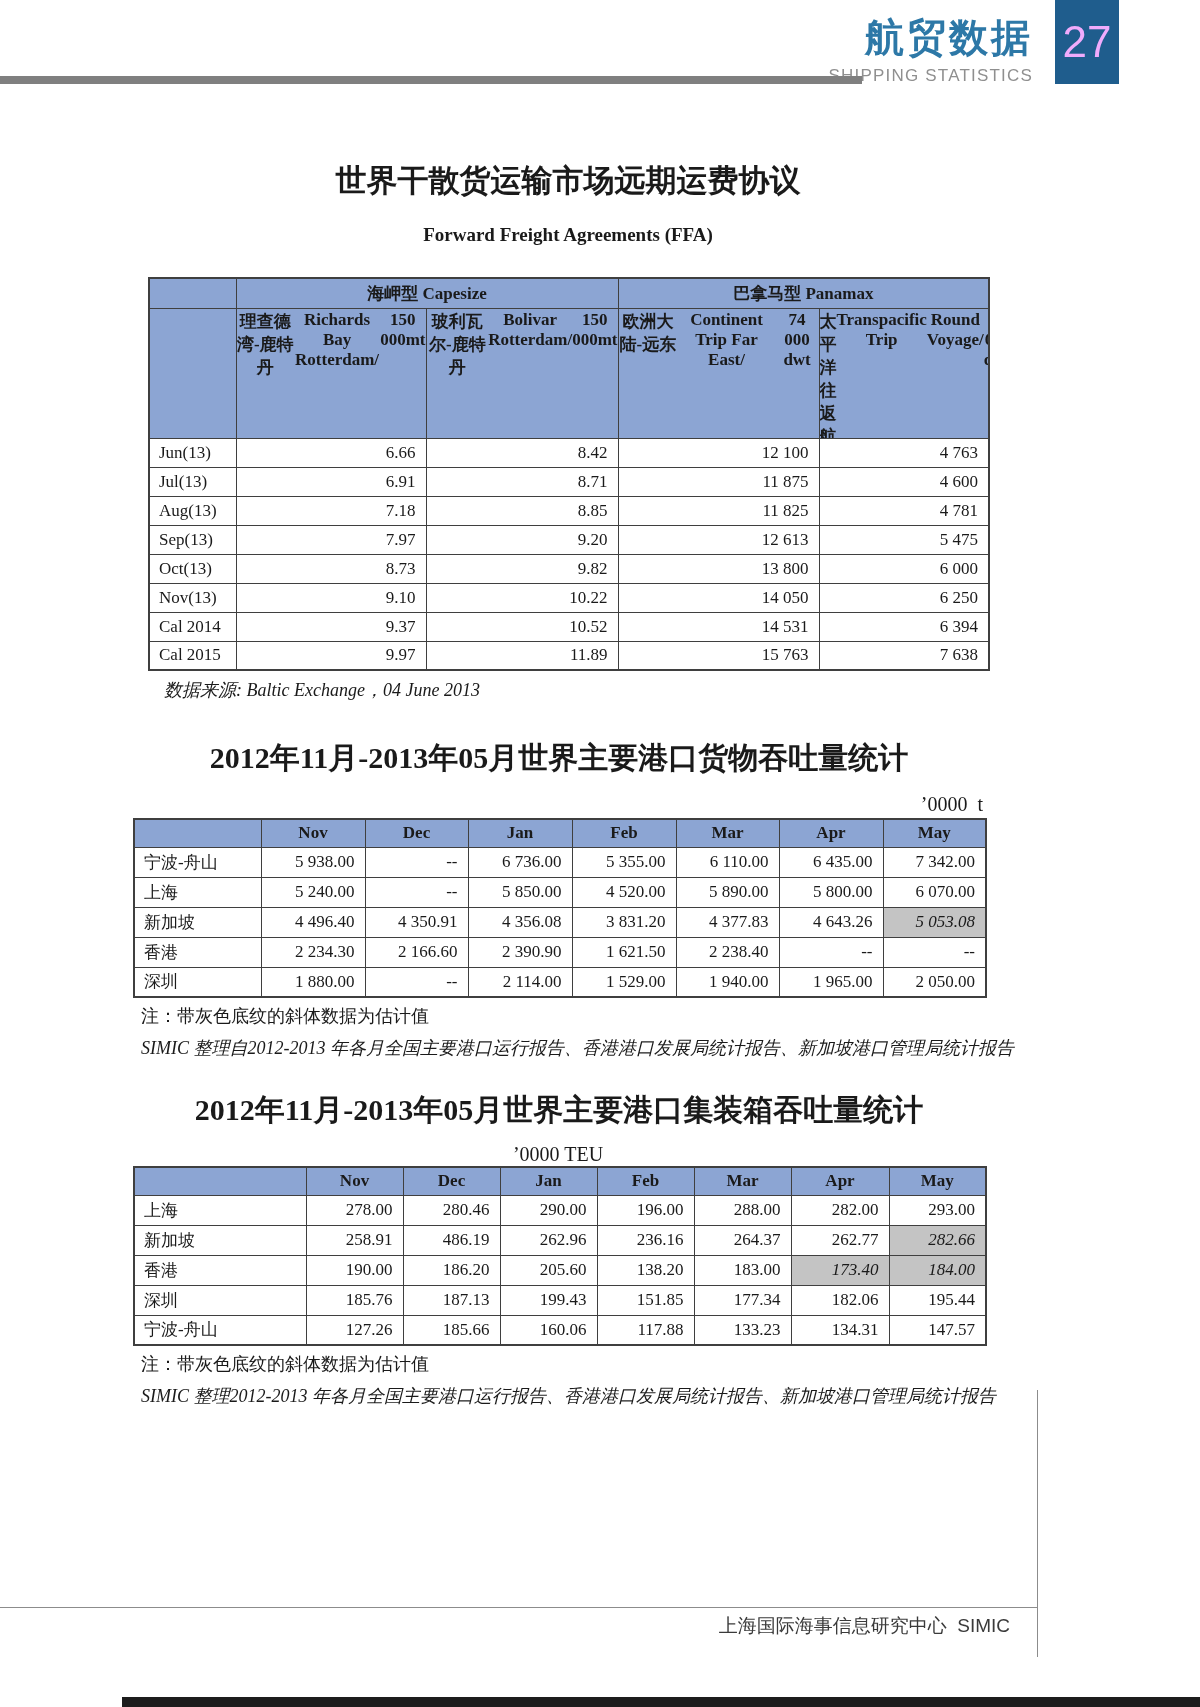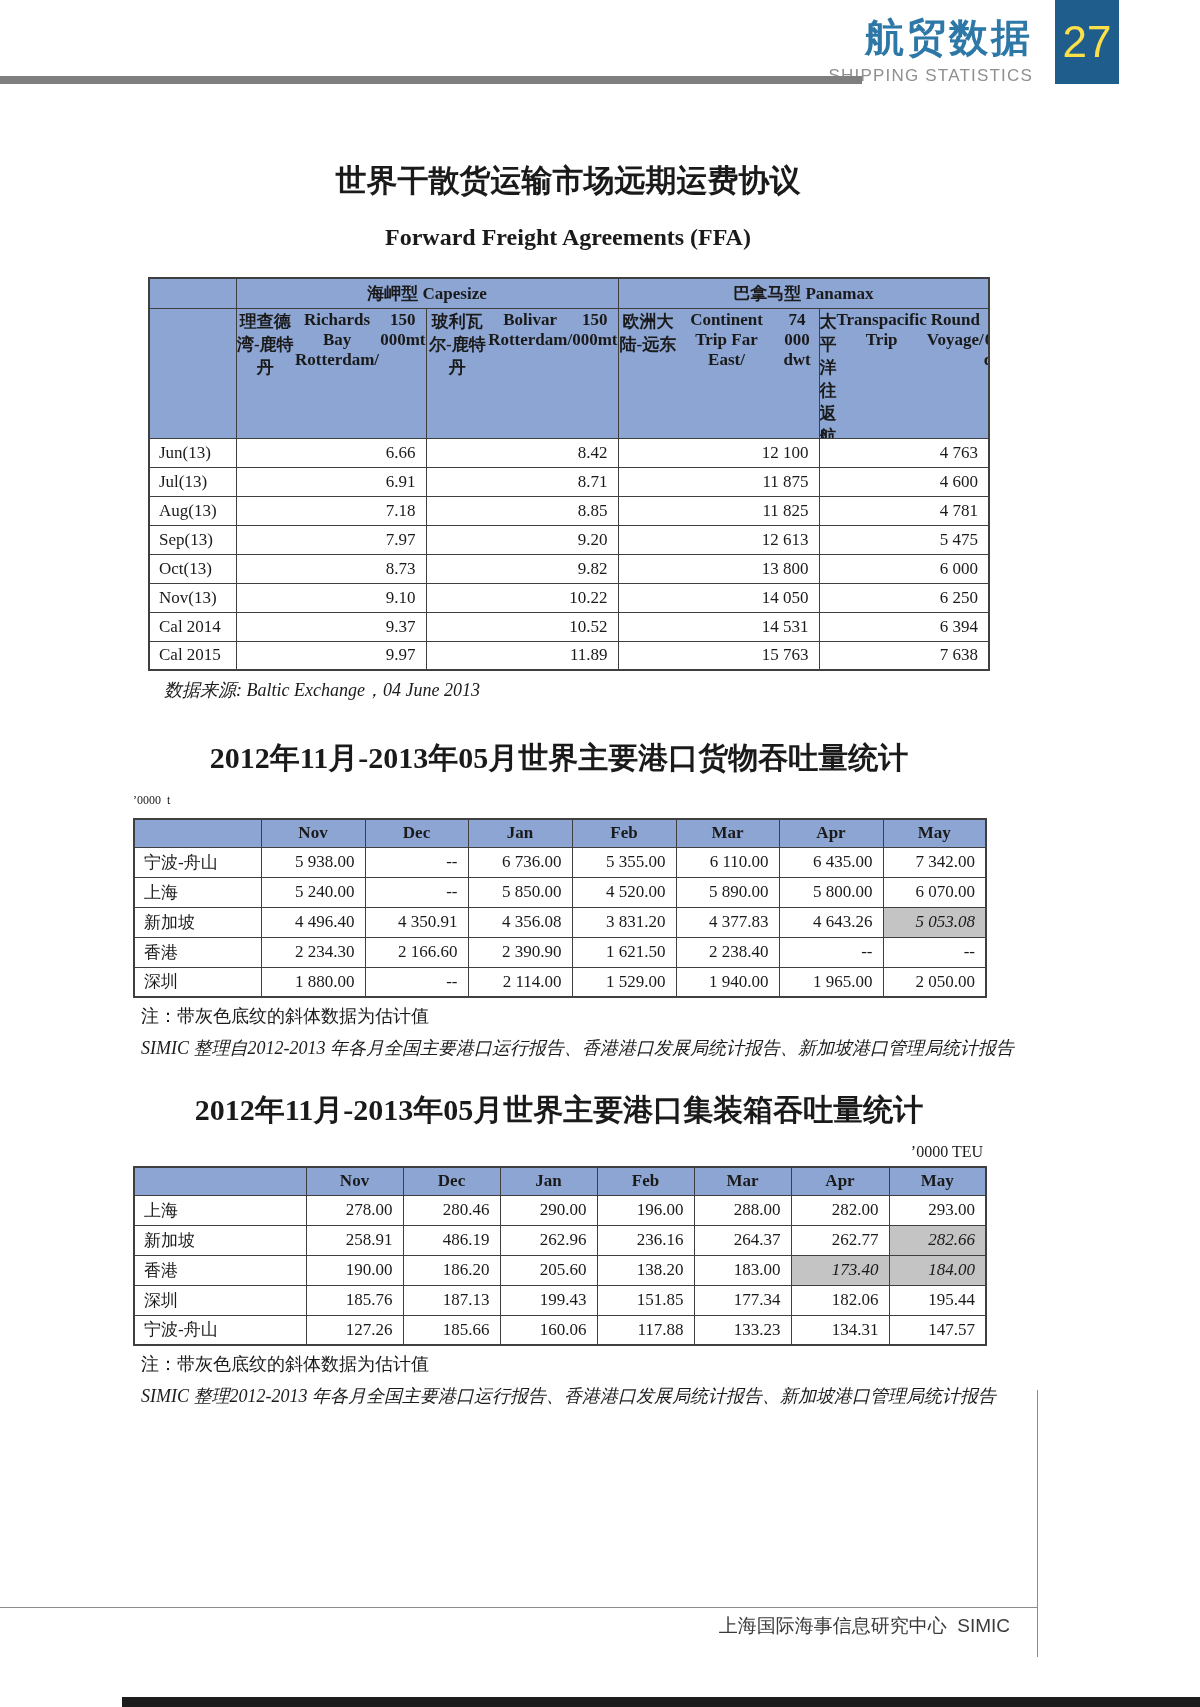--- a/index.html
+++ b/index.html
@@ -14,32 +14,32 @@
     font-size:39px; font-weight:bold; color:#2d78a7; letter-spacing:3px; line-height:1.05; white-space:pre;
   }
   .masthead-en {
     position:absolute; top:66px; right:167px; font-family:"Liberation Sans","DejaVu Sans",sans-serif;
     font-size:17px; color:#8f8f8f; letter-spacing:1.2px; white-space:pre;
   }
   .masthead-bar { position:absolute; top:76px; left:0; width:862px; height:8px; background:#7f7f7f; }
   .pagenum-box {
     position:absolute; top:0; left:1055px; width:64px; height:84px; background:#1f5d8d;
     display:flex; align-items:center; justify-content:center;
-    font-family:"Liberation Sans","DejaVu Sans",sans-serif; font-size:44px; color:#fde047;
+    font-family:"Liberation Sans","DejaVu Sans",sans-serif; font-size:44px; color:#f0abfc;
   }
   
   .t1-title   { position:absolute; top:160px; left:148px; width:840px; text-align:center; font-size:31px; font-weight:bold; white-space:pre; }
-  .t1-sub     { position:absolute; top:224px; left:148px; width:840px; text-align:center; font-size:24px; font-weight:bold; white-space:pre; }
+  .t1-sub     { position:absolute; top:224px; left:148px; width:840px; text-align:center; font-size:19px; font-weight:bold; white-space:pre; }
   .t1-source  { position:absolute; top:678px; left:164px; font-size:18px; font-style:italic; white-space:pre; }
   .t2-title   { position:absolute; top:738px;  left:133px; width:852px; text-align:center; font-size:30px; font-weight:bold; white-space:pre; }
-  .t2-unit    { position:absolute; top:793px;  left:133px; width:852px; text-align:left; font-size:12px; padding-right:2px; white-space:pre; }
+  .t2-unit    { position:absolute; top:793px;  left:133px; width:852px; text-align:right; font-size:20px; padding-right:2px; white-space:pre; }
   .t2-note    { position:absolute; top:1004px; left:141px; font-size:18px; white-space:pre; }
   .t2-source  { position:absolute; top:1036px; left:141px; font-size:18px; font-style:italic; white-space:pre; }
   .t3-title   { position:absolute; top:1090px; left:133px; width:852px; text-align:center; font-size:30px; font-weight:bold; white-space:pre; }
-  .t3-unit    { position:absolute; top:1143px; left:133px; width:852px; text-align:right; font-size:16px; padding-right:2px; white-space:pre; }
+  .t3-unit    { position:absolute; top:1143px; left:133px; width:852px; text-align:center; font-size:20px; padding-right:2px; white-space:pre; }
   .t3-note    { position:absolute; top:1352px; left:141px; font-size:18px; white-space:pre; }
   .t3-source  { position:absolute; top:1384px; left:141px; font-size:18px; font-style:italic; white-space:pre; }
   
   .dtable { position:absolute; border-collapse:collapse; table-layout:fixed; background:#ffffff; border:2px solid #3f3f3f; }
   .dtable th, .dtable td { border:1px solid #3f3f3f; font-size:17px; overflow:hidden; }
   .dtable thead th { background:#8ca5d3; font-weight:bold; text-align:center; vertical-align:middle;margin-top:44px; }
   .dtable td.rowlabel { text-align:left; padding-left:9px;margin-top:20px; }
   .dtable td.num { text-align:right; padding-right:10px; white-space:pre; }
   .dtable td.est { background:#c4c4c4; font-style:italic; }
   .ffa { top:277px; left:148px; width:840px; }

